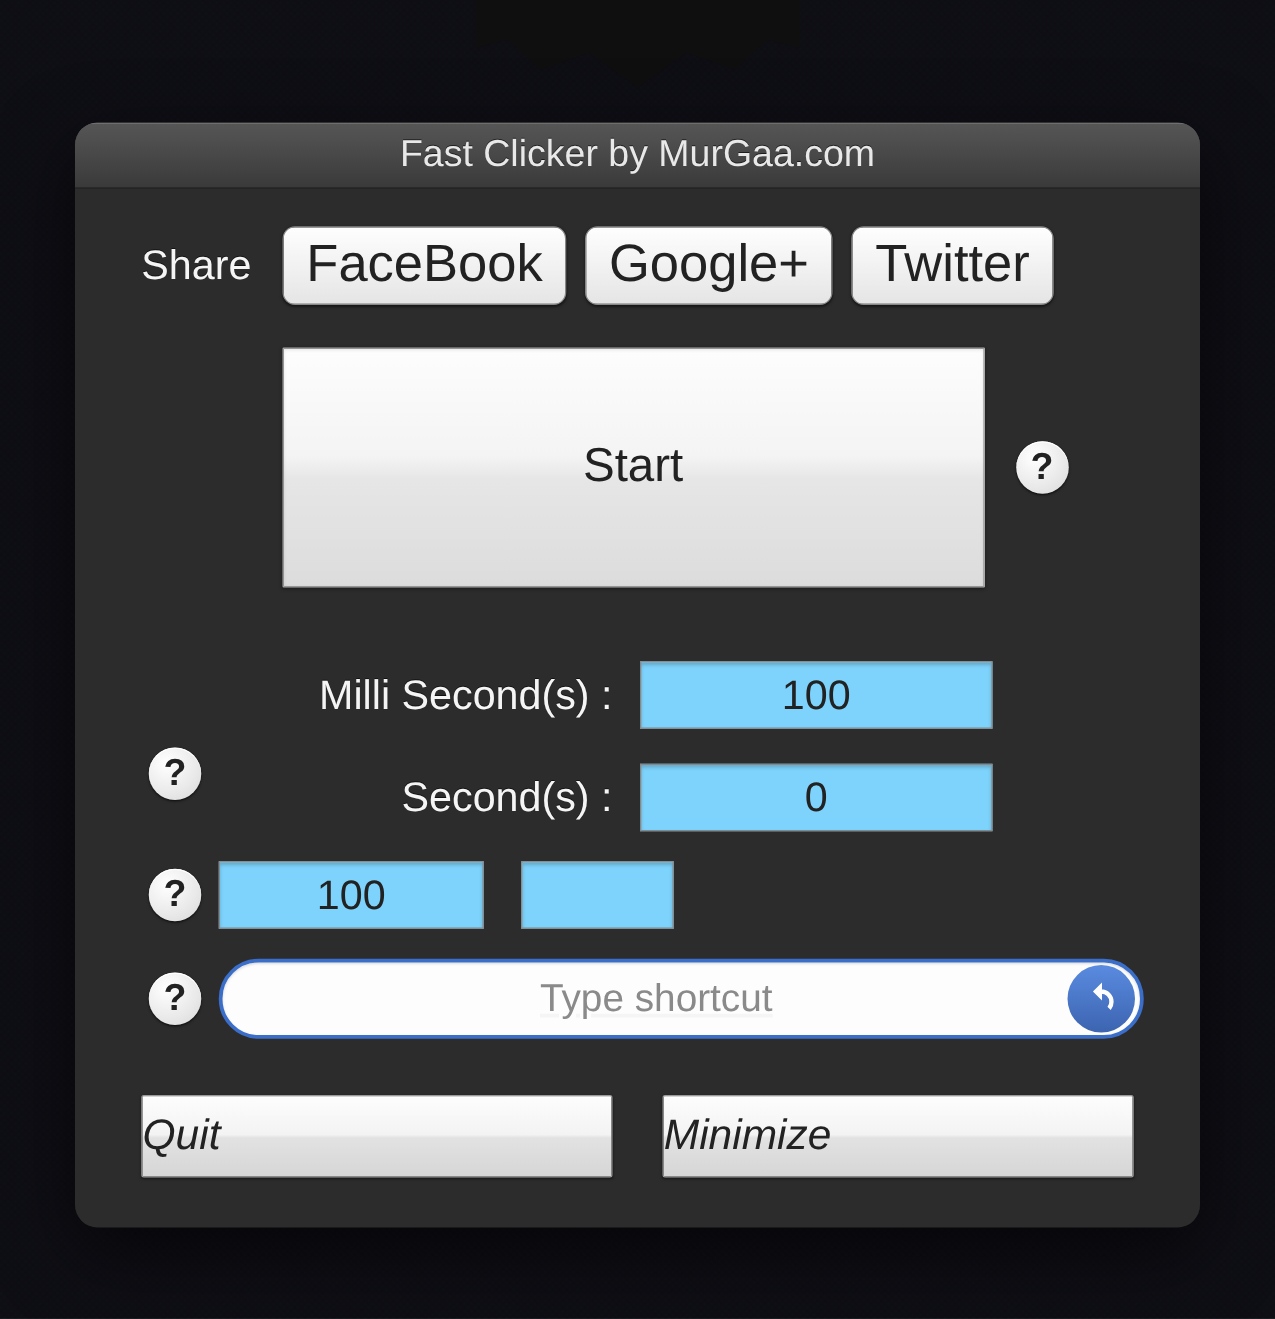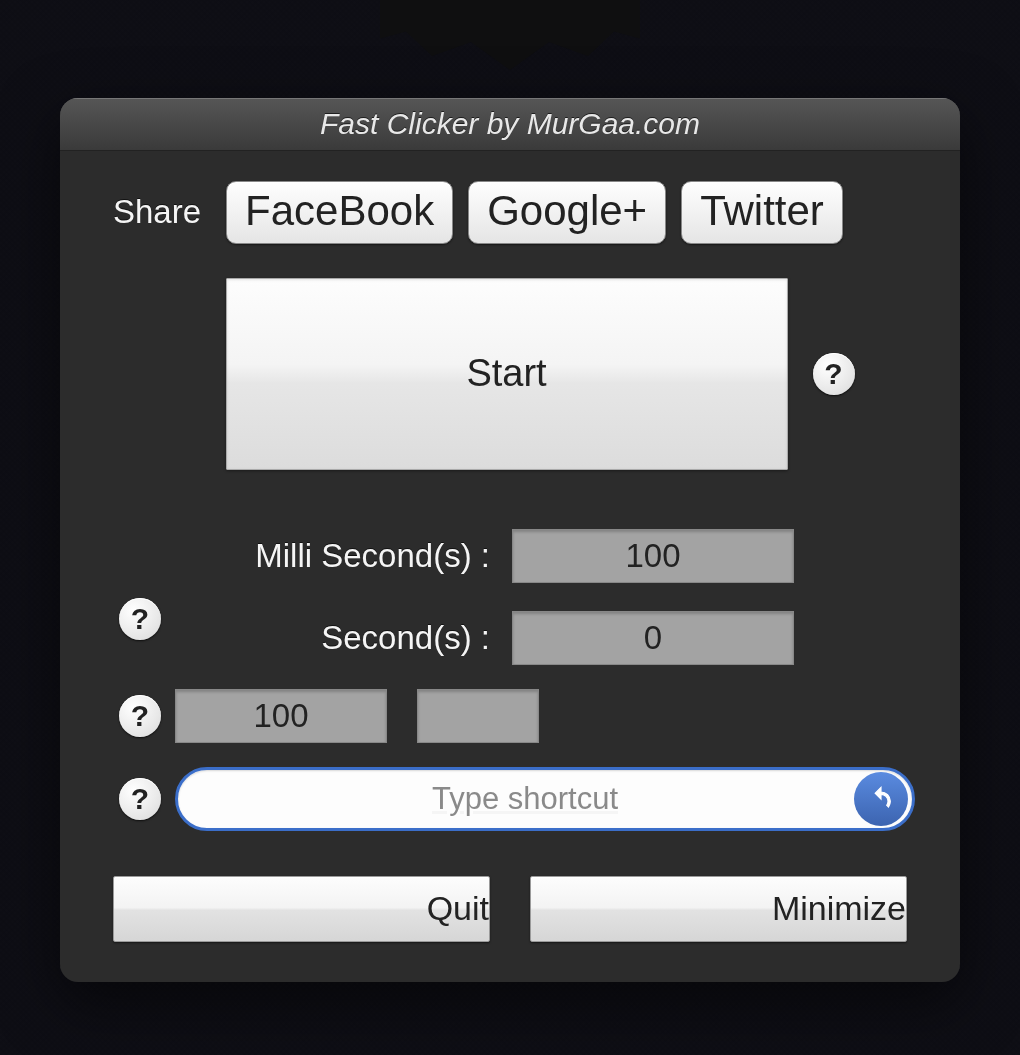--- a/index.html
+++ b/index.html
@@ -58,21 +58,20 @@
     height: 52px;
     display: flex;
     align-items: center;
     justify-content: center;
     background: linear-gradient(#565656, #3a3a3a);
     color: #e8e8e8;
     font-size: 30px;
     text-shadow: 0 -1px 0 rgba(0,0,0,0.6);
     border-bottom: 1px solid #222;
     box-shadow: inset 0 1px 0 rgba(255,255,255,0.2);
-    font-style: italic;
   }
 
   .content {
     padding: 30px 45px 40px 45px;
     color: #f5f5f5;
   }
 
   .share-row {
     display: flex;
     align-items: center;
@@ -161,21 +160,21 @@
     color: #f5f5f5;
     text-shadow: 0 -1px 0 rgba(0,0,0,0.6);
     width: 305px;
     text-align: right;
     padding-right: 22px;
   }
 
   .num-input {
     height: 52px;
     border: 1px solid #888;
-    background: #a3a3a3;
+    background: #7dd3fc;
     color: #222;
     font-size: 33px;
     text-align: center;
     box-shadow: inset 0 2px 3px rgba(0,0,0,0.2);
     padding: 0;
     outline: none;
   }
   .num-input.wide { width: 280px; }
   .num-input.med  { width: 210px; }
   .num-input.small{ width: 120px; }
@@ -230,26 +229,27 @@
     padding: 0 8px;
   }
   .bottom-btn {
     flex: 1;
     height: 64px;
     background: linear-gradient(#fdfdfd 0%, #f3f3f3 48%, #e2e2e2 52%, #d6d6d6 100%);
     border: 1px solid #9a9a9a;
     border-radius: 2px;
     display: flex;
     align-items: center;
-    justify-content: flex-end;
+    justify-content: flex-start;
     font-size: 34px;
     color: #222;
     box-shadow: inset 0 1px 0 #fff, 0 1px 2px rgba(0,0,0,0.5);
     cursor: default;
     user-select: none;
+    font-style: italic;
   }
 
   .inter-row {
     display:flex;
     align-items:center;
     gap:10px;
   }
 </style>
 </head>
 <body>

